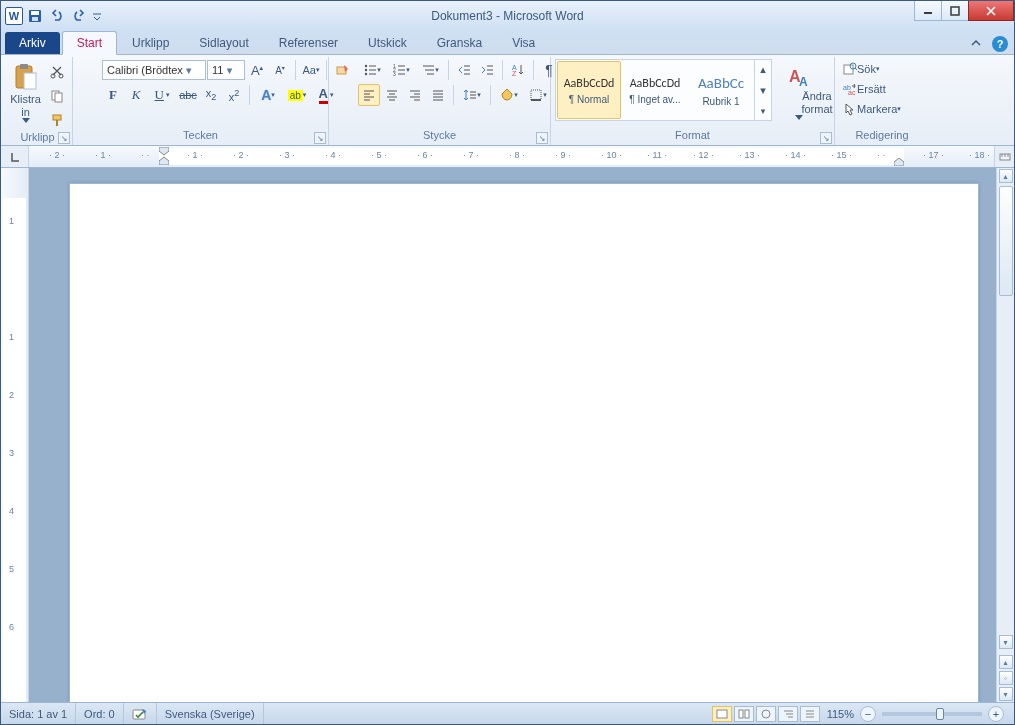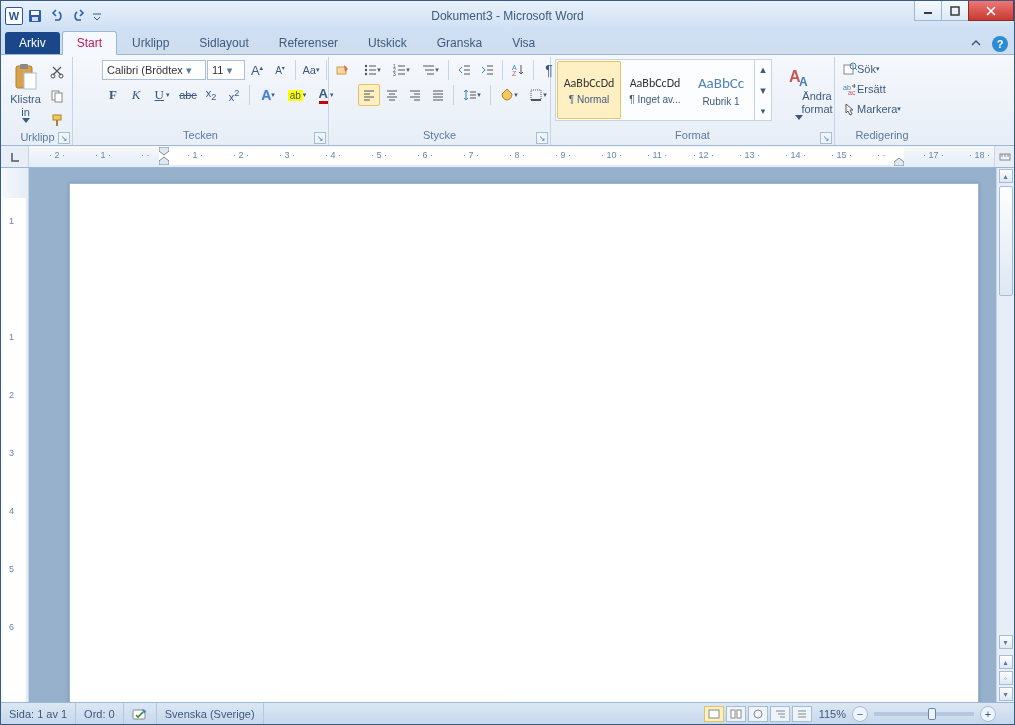--- a/index.html
+++ b/index.html
@@ -545,21 +545,21 @@
       <svg width="16" height="14" viewBox="0 0 16 14">
           <rect x="1" y="3" width="12" height="9" rx="1" fill="#fff" stroke="#888"></rect>
           <path d="M4 8l2 2 5-5" stroke="#3a8a3a" fill="none" stroke-width="1.6"></path>
           <path d="M10 2l4 2-2 3" fill="#3d7fbf"></path>
         </svg>
     </div>
     <div class="cell">
         <span>Svenska (Sverige)</span>
       </div>
     <div class="spacer"></div>
-    <div style="display:flex;align-items:center;padding-right:18px;justify-content:center;">
+    <div style="display:flex;align-items:center;padding-right:10px;justify-content:center;">
       <div class="viewbtn selected">
           <svg width="12" height="10" viewBox="0 0 12 10">
             <rect x="1" y="1" width="10" height="8" fill="#fff" stroke="#888"></rect>
           </svg>
         </div>
       <div class="viewbtn">
           <svg width="12" height="10" viewBox="0 0 12 10">
             <rect x="1" y="1" width="4" height="8" fill="#fff" stroke="#888"></rect>
             <rect x="7" y="1" width="4" height="8" fill="#fff" stroke="#888"></rect>
           </svg>

